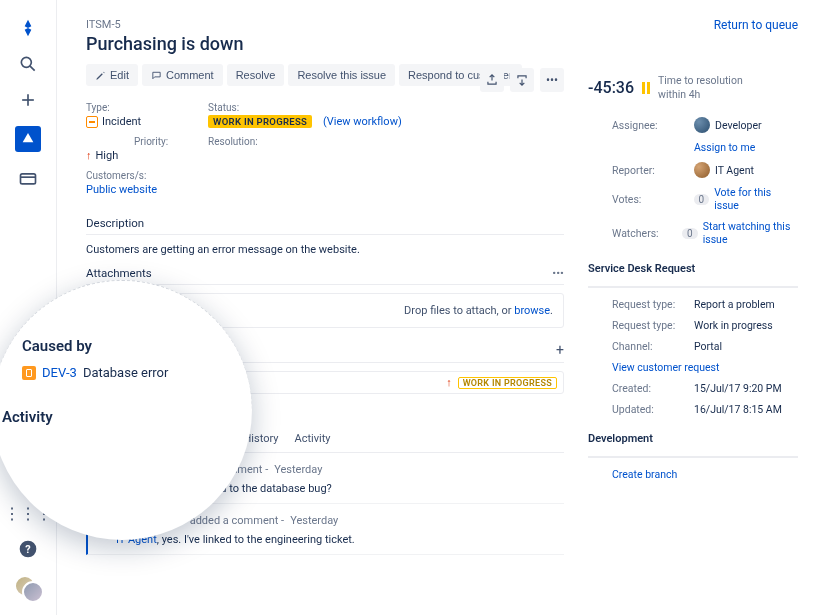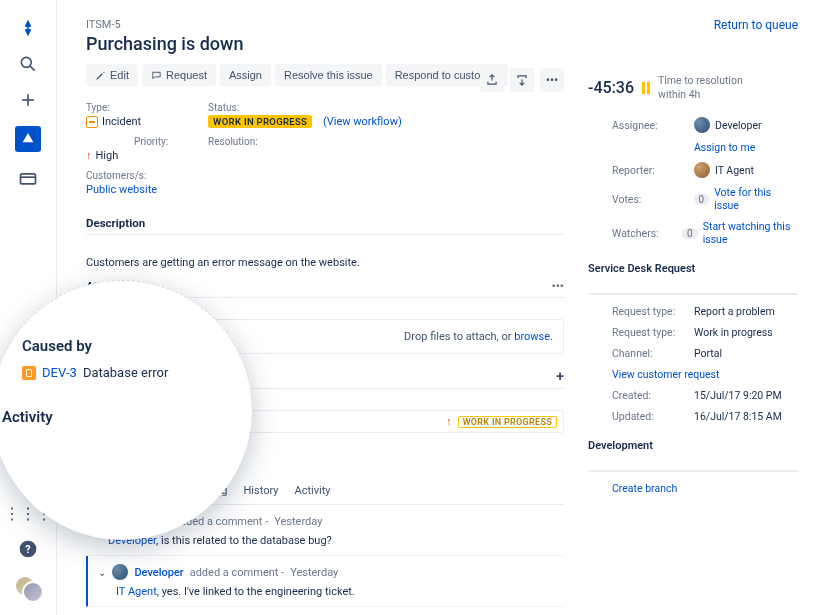--- a/index.html
+++ b/index.html
@@ -56,21 +56,21 @@
   .link { color:#0052CC; cursor:pointer; }
 
   .badge-yellow { background:#FFC400; color:#172B4D; padding:1px 5px; font-size:9.5px; font-weight:600; border-radius:2px; letter-spacing:0.3px; }
   .badge-yellow-outline { border:1px solid #FFC400; color:#B38600; padding:0 4px; font-size:9px; font-weight:600; border-radius:2px; letter-spacing:0.3px; }
 
   .incident-icon { width:12px; height:12px; background:#fff; border:1px solid #FF8B00; border-radius:2px; display:inline-flex; align-items:center; justify-content:center;}
   .incident-icon::after { content:''; width:6px; height:2px; background:#FF8B00; }
 
   .priority-icon { color:#DE350B; font-weight:700; font-size:11px; }
 
-  .section-title { font-size:11.5px; font-weight:700; border-bottom:1px solid #ebecf0; padding: 10px 0 4px; margin-bottom:21px; display:flex; justify-content:space-between; align-items:flex-start; }
+  .section-title { font-size:11.5px; font-weight:400; border-bottom:1px solid #ebecf0; padding: 10px 0 4px; margin-bottom:8px; display:flex; justify-content:space-between; align-items:flex-start; }
 
   .dropzone {
     border:1px solid #ebecf0; border-radius:3px; padding:10px; text-align:right;
     font-size:11px; color:#42526E; margin-bottom:4px;
   }
 
   .linked-row { display:flex; align-items:center; justify-content:space-between; padding:4px 6px; border:1px solid #ebecf0; border-radius:3px; font-size:11px; }
   .linked-row .left { display:flex; align-items:center; gap:6px; }
   .story-icon { width:12px; height:12px; background:#FF991F; border-radius:2px; display:inline-flex; align-items:center; justify-content:center; }
   .story-icon::after { content:''; width:4px; height:6px; border:1px solid #fff; border-radius:1px; }
@@ -96,21 +96,21 @@
   .sla-time { font-size:16px; font-weight:500; color:#172B4D; }
   .pause { color:#FFC400; display:flex; gap:2px; }
   .pause span { width:3px; height:12px; background:#FFC400; }
   .sla-text { color:#6B778C; font-size:10.5px; line-height:1.3; }
 
   .kv { display:flex; align-items:center; padding:4px 0;margin-left:24px; }
   .kv .k { width:82px; color:#6B778C; font-size:10.5px; }
   .kv .v { color:#172B4D; display:flex; align-items:center; gap:5px; font-size:10.5px; }
   .count-badge { background:#ebecf0; border-radius:8px; padding:0 5px; font-size:10px; color:#6B778C; }
 
-  .right-section-title { font-size:11px; font-weight:600; color:#172B4D; border-bottom:2px solid #ebecf0; padding-bottom:18px; margin: 12px 0 6px; }
+  .right-section-title { font-size:11px; font-weight:600; color:#172B4D; border-bottom:2px solid #ebecf0; padding-bottom:11px; margin: 12px 0 6px; }
 
   
   .topright { position:absolute; right:22px; top:18px; display:flex; align-items:center; gap:10px; }
   .icon-btn { width:24px; height:24px; background:#F4F5F7; border-radius:3px; display:flex; align-items:center; justify-content:center; color:#42526E; cursor:pointer; }
 
   
   .lens {
     position:absolute; left: -8px; top: 280px; width: 260px; height:260px;
     background:#fff; border-radius:50%; box-shadow:0 8px 28px rgba(9,30,66,0.25);
     z-index:50; padding: 56px 24px 0 30px;
@@ -182,24 +182,24 @@
         <button class="btn">
           <svg viewBox="0 0 24 24" fill="currentColor">
               <path d="M3 21l3-1 11-11-2-2L4 18l-1 3zM18 5l2 2 1-1-2-2-1 1z"></path>
             </svg>
           <span>Edit</span>
         </button>
         <button class="btn">
           <svg viewBox="0 0 24 24" fill="none" stroke="currentColor" stroke-width="2">
               <path d="M4 5h16v10H8l-4 4V5z"></path>
             </svg>
-          <span>Request</span>
+          <span>Comment</span>
         </button>
         <button class="btn">
-            <span>Assign</span>
+            <span>Resolve</span>
           </button>
         <button class="btn">
             <span>Resolve this issue</span>
           </button>
         <button class="btn">
             <span>Respond to customer</span>
           </button>
       </div>
 
       <div style="display:flex; justify-content:flex-end; gap:6px; margin-top:-30px; margin-bottom:10px;">

